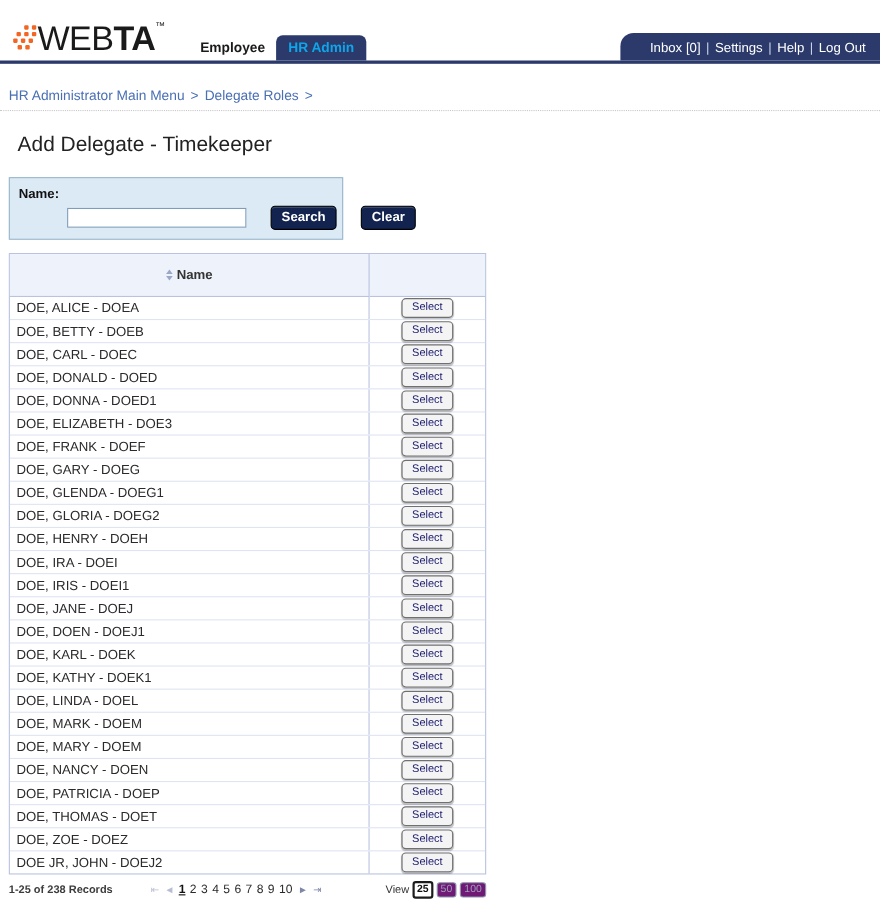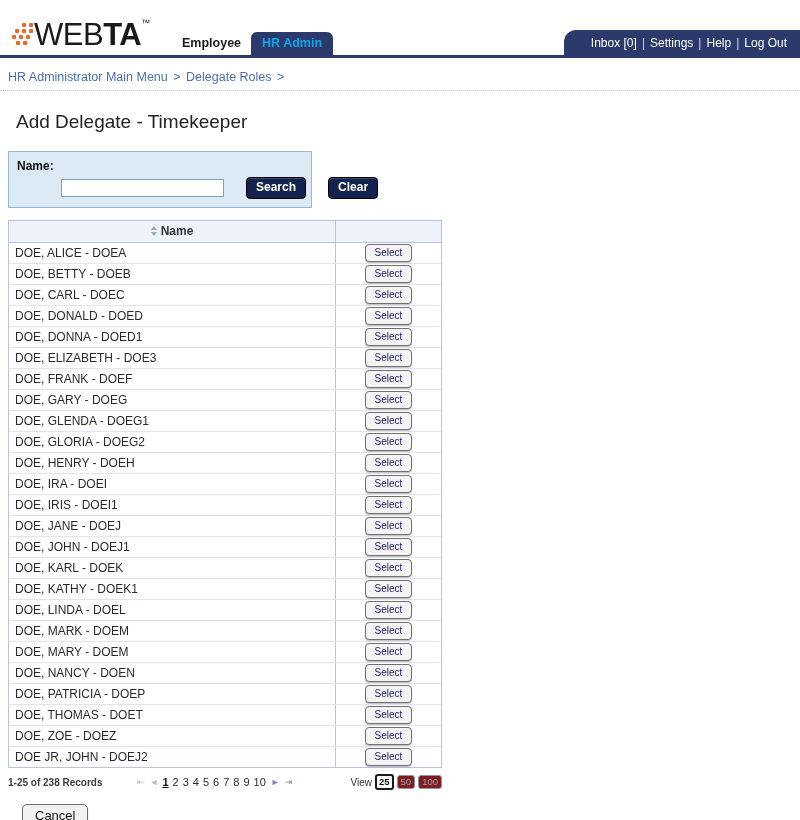--- a/index.html
+++ b/index.html
@@ -106,21 +106,21 @@
     color: #ffffff;
     text-decoration: none;
     padding: 0 5px;
     cursor: pointer;
     white-space: nowrap;
   }
   .topnav .sep { color: #c9d2e8; }
 
   
   .breadcrumb {
-    padding: 12px 0 6px 8px;
+    padding: 22px 0 6px 8px;
     font-size: 12.5px;
     color: #4a6fb5;
     border-bottom: 1px dotted #c8c8c8;
   }
   .breadcrumb a {
     color: #4a6fb5;
     text-decoration: none;
     cursor: pointer;
   }
   .breadcrumb .sep { color: #4a6fb5; padding: 0 2px; }
@@ -185,21 +185,21 @@
     width: 100%;
     border-collapse: collapse;
     font-size: 12px;
   }
   table.grid th {
     background: #eef2fb;
     border-bottom: 1px solid #b9c2e0;
     font-weight: bold;
     color: #333;
     font-size: 12px;
-    height: 21px;
+    height: 38px;
     padding: 0;
     text-align: center;
   }
   table.grid th.col-name { width: 328px; }
   table.grid th.col-act  { width: 106px; border-left: 1px solid #b9c2e0; }
   .sort-ico {
     display: inline-block;
     width: 7px;
     height: 10px;
     position: relative;
@@ -289,21 +289,21 @@
     font-size: 10px;
     color: #333;
   }
   .view-btn {
     display: inline-block;
     border: 1px solid #8e94ad;
     border-radius: 3px;
     padding: 0 3px;
     font-size: 9.5px;
     line-height: 12px;
-    background: #7f1d1d;
+    background: #701a75;
     color: #9aa0bb;
     cursor: pointer;
   }
   .view-btn.sel {
     background: #ffffff;
     border: 2px solid #1b1b1b;
     color: #111;
     font-weight: bold;
     padding: 0 2px;
   }
@@ -441,21 +441,21 @@
           </tr>
           <tr>
             <td>DOE, IRIS - DOEI1</td>
             <td class="act"><span class="btn-select">Select</span></td>
           </tr>
           <tr>
             <td>DOE, JANE - DOEJ</td>
             <td class="act"><span class="btn-select">Select</span></td>
           </tr>
           <tr>
-            <td>DOE, JOHN - DOEJ1</td>
+            <td>DOE, DOEN - DOEJ1</td>
             <td class="act"><span class="btn-select">Select</span></td>
           </tr>
           <tr>
             <td>DOE, KARL - DOEK</td>
             <td class="act"><span class="btn-select">Select</span></td>
           </tr>
           <tr>
             <td>DOE, KATHY - DOEK1</td>
             <td class="act"><span class="btn-select">Select</span></td>
           </tr>

